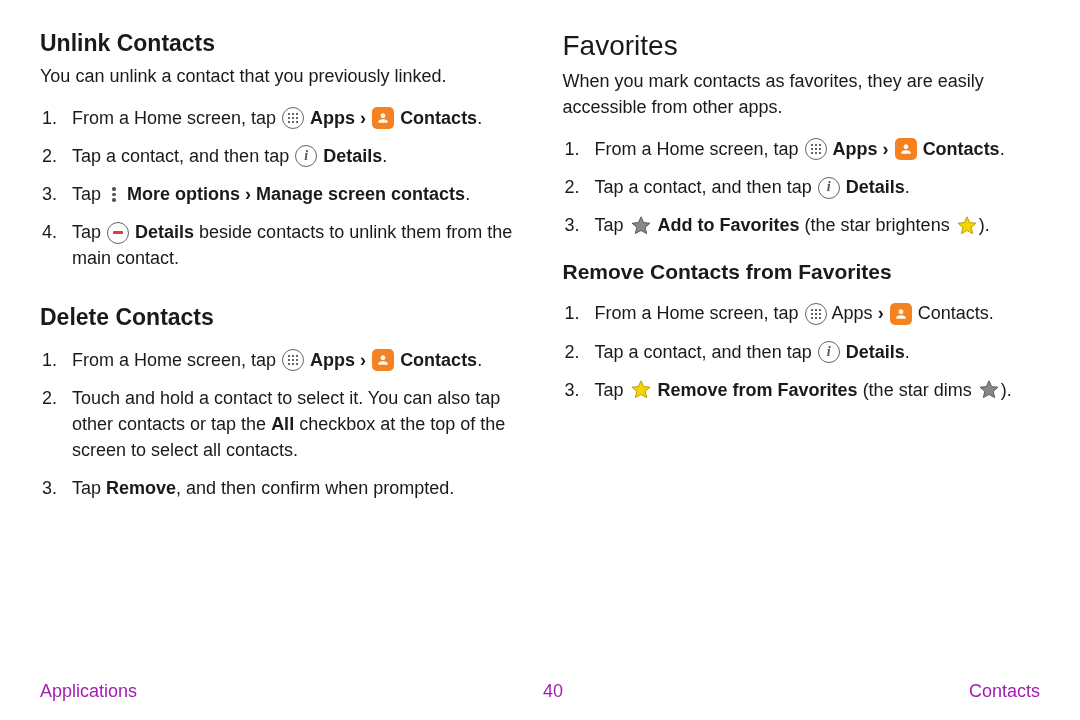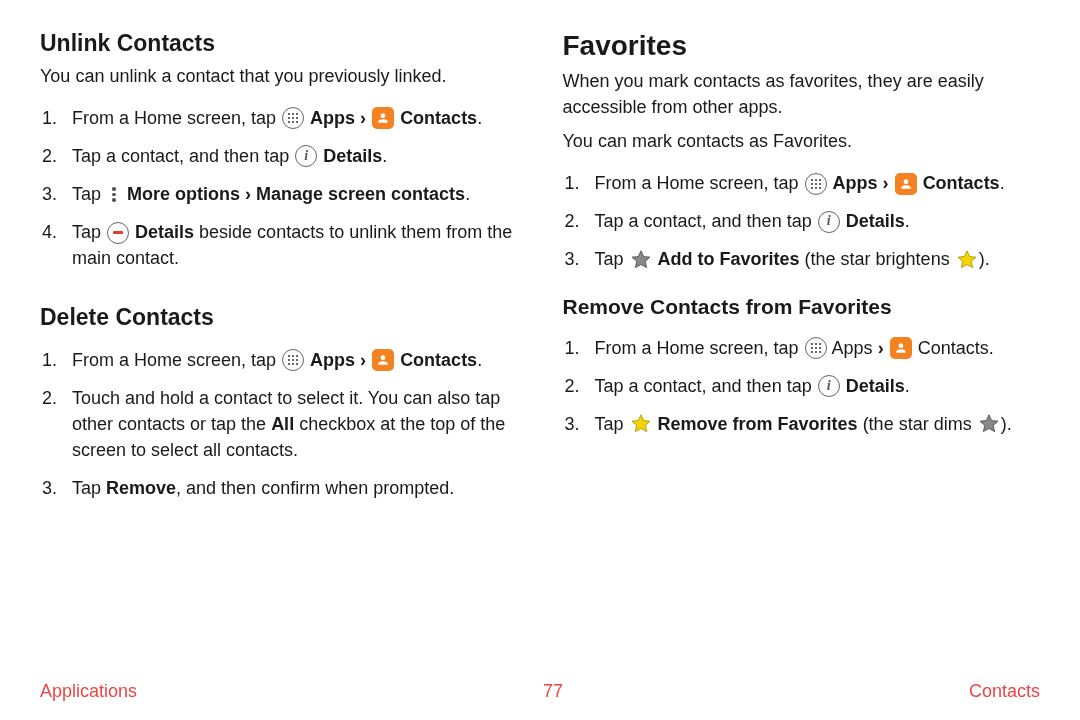--- a/index.html
+++ b/index.html
@@ -12,21 +12,21 @@
     padding: 30px 40px 20px 40px;
     position: relative;
   }
   .columns {
     display: flex;
     gap: 45px;
   }
   .col { flex: 1; }
   h1 {
     font-size: 28px;
-    font-weight: bold;
+    font-weight: normal;
     margin-bottom: 6px;
   }
   h2 {
     font-size: 23px;
     font-weight: bold;
     margin-top: 32px;
     margin-bottom: 6px;
   }
   h3 {
     font-size: 21px;
@@ -110,21 +110,21 @@
   .star-icon svg { width: 22px; height: 22px; }
   .caret { font-weight: bold; }
   .footer {
     position: absolute;
     bottom: 18px;
     left: 40px;
     right: 40px;
     display: flex;
     justify-content: space-between;
     font-size: 18px;
-    color: #ef4444;
+    color: #a21caf;
   }
 </style>
 </head>
 <body>
 
 <div class="columns">
 
   <div class="col">
 
     <h2 style="margin-top:0">Unlink Contacts</h2>
@@ -189,21 +189,20 @@
       </li>
     </ol>
 
   </div>
 
   <div class="col">
 
     <h1>Favorites</h1>
     <p>When you mark contacts as favorites, they are easily accessible from other apps.</p>
 
-    <p>You can mark contacts as Favorites.</p>
 
     <ol>
       <li>
         <span>From a Home screen, tap </span>
         <span class="icon apps-icon"></span>
         <span class="bold"> Apps</span>
         <span class="bold caret"> › </span>
         <span class="icon contacts-icon">
           <svg viewBox="0 0 24 24" fill="#fff">
               <path d="M12 12c2.2 0 4-1.8 4-4s-1.8-4-4-4-4 1.8-4 4 1.8 4 4 4zm0 2c-2.7 0-8 1.3-8 4v2h16v-2c0-2.7-5.3-4-8-4z"></path>
@@ -266,15 +265,15 @@
             </svg>
         </span><span>).</span>
       </li>
     </ol>
 
   </div>
 </div>
 
 <div class="footer">
   <span>Applications</span>
-  <span>77</span>
+  <span>40</span>
   <span>Contacts</span>
 </div>
 
 </body></html>

